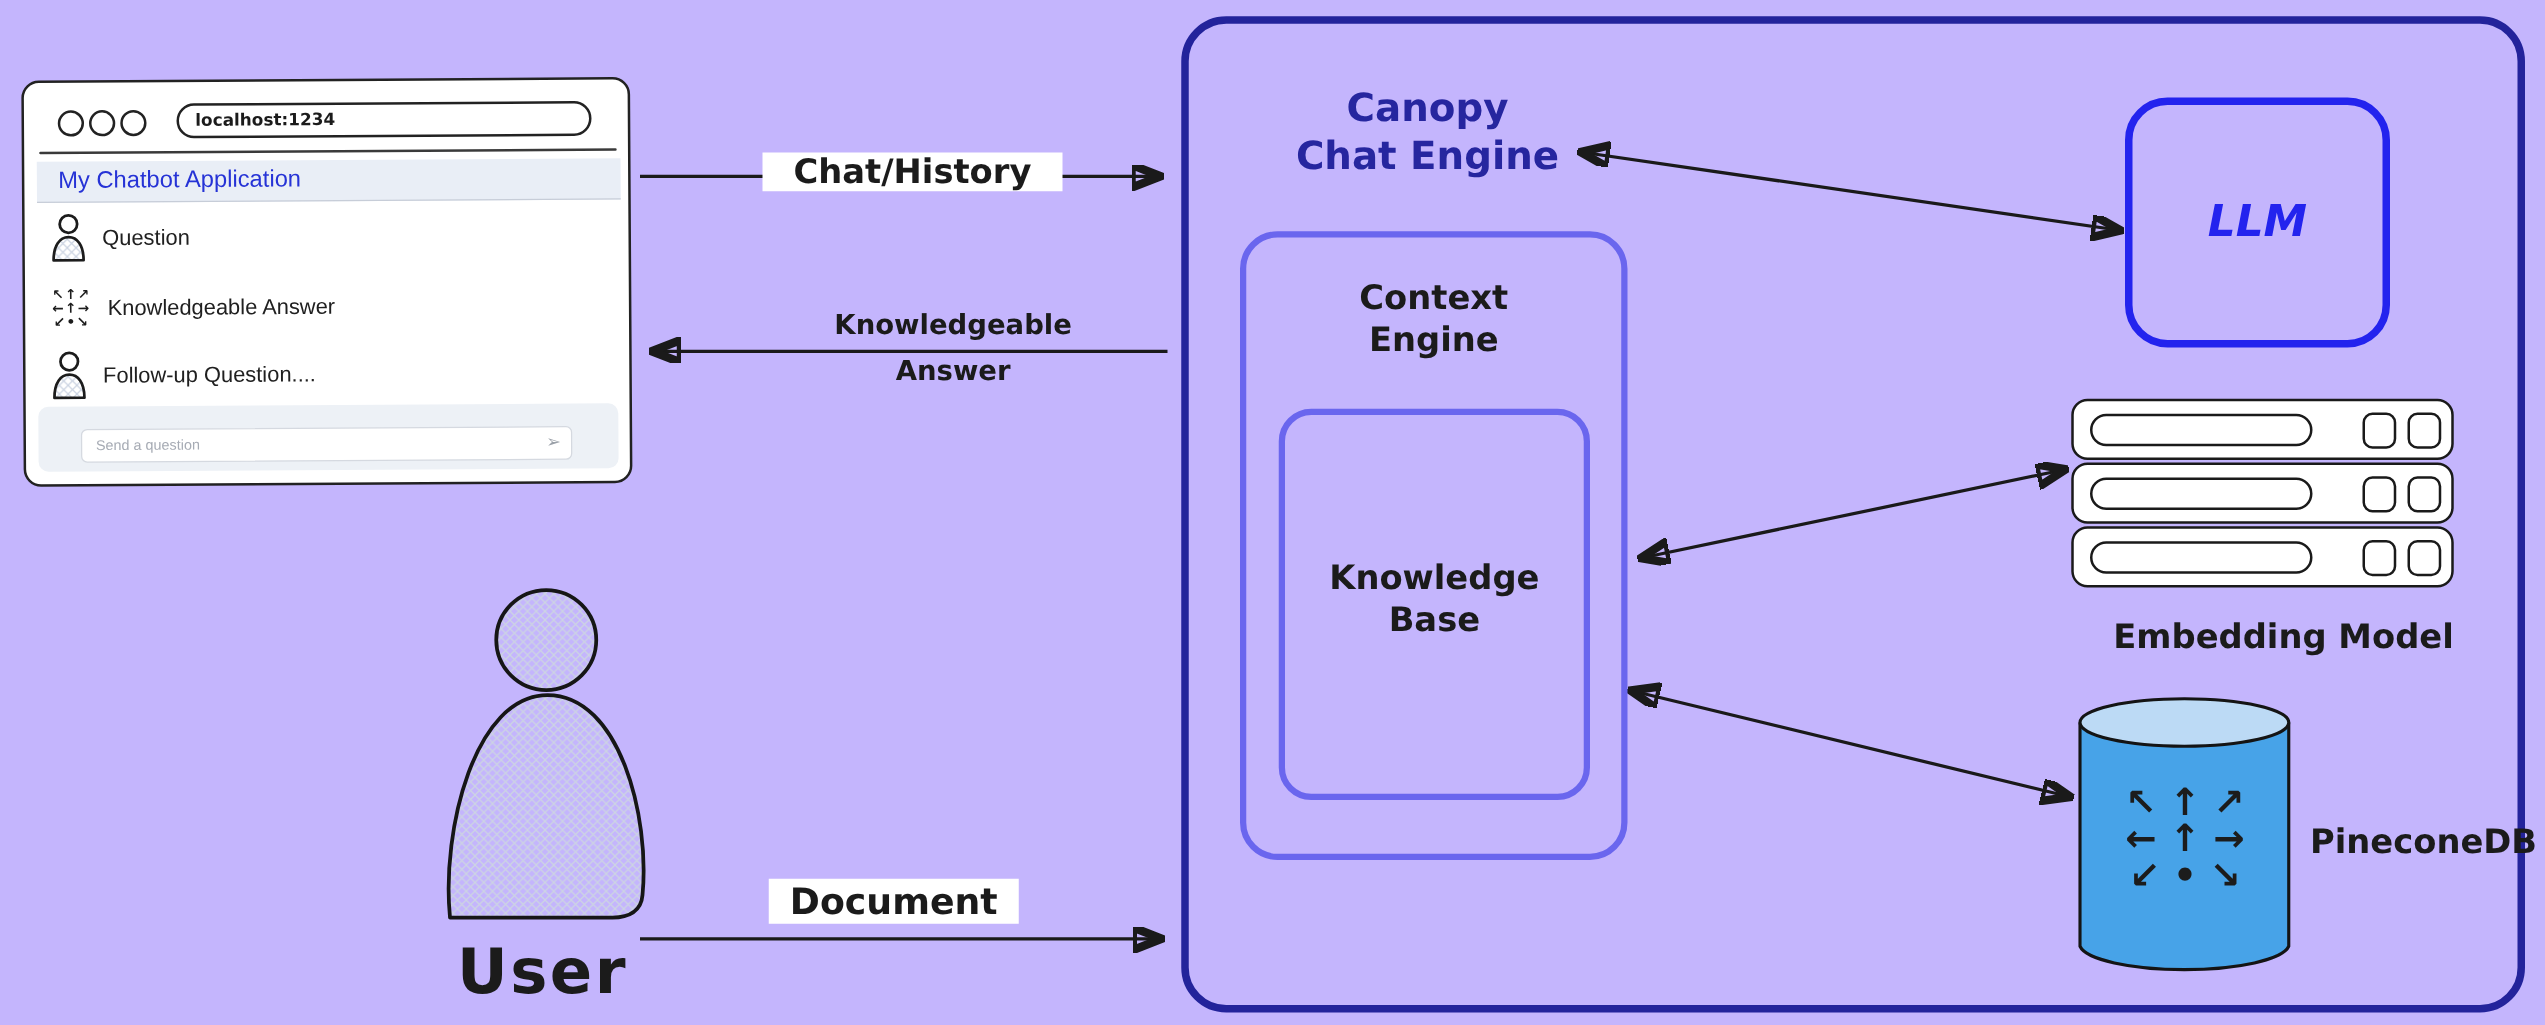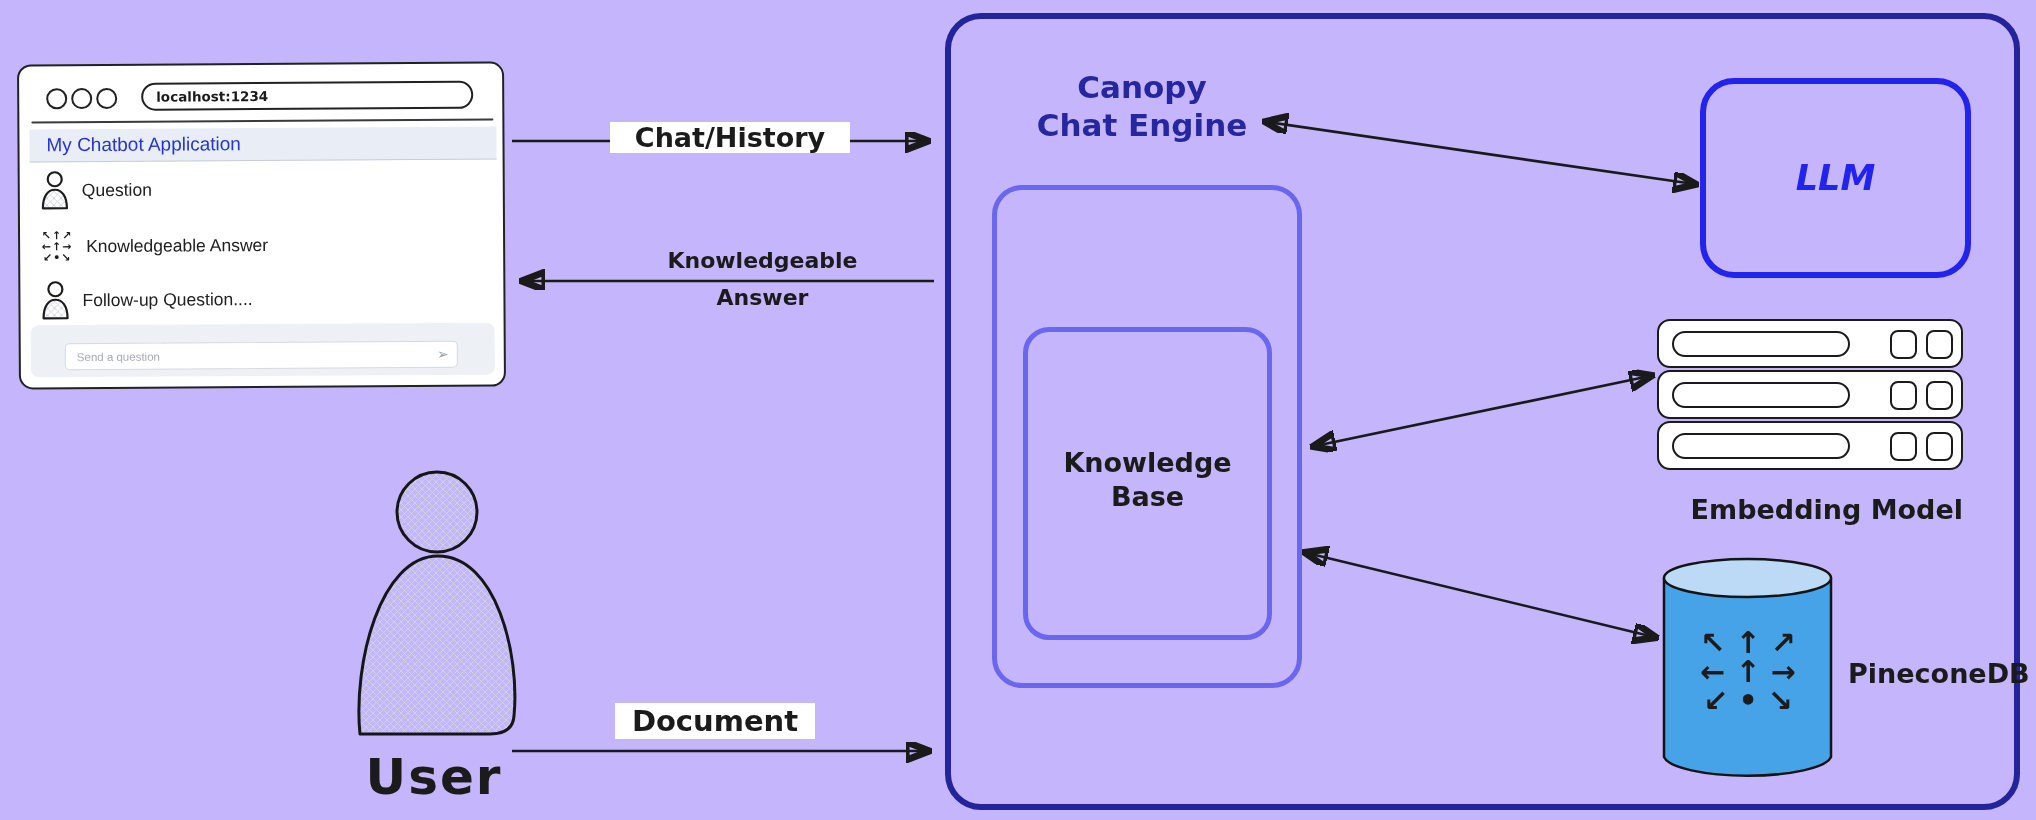--- a/index.html
+++ b/index.html
@@ -56,21 +56,21 @@
   .canopy-title { position:absolute; left:992px; top:68px; width:300px; text-align:center;
                   color:#26269f; font-size:31px; font-weight:700; line-height:38px; }
   .context-box { position:absolute; left:992px; top:185px; width:310px; height:503px;
                  border:5px solid #6a66ee; border-radius:30px; }
   .ce-label { position:absolute; left:992px; top:222px; width:310px; text-align:center;
               font-size:27px; line-height:34px; }
   .kb-box { position:absolute; left:1023px; top:327px; width:249px; height:313px;
             border:5px solid #6a66ee; border-radius:26px; }
   .kb-label { position:absolute; left:1023px; top:446px; width:249px; text-align:center;
               font-size:27px; line-height:34px; }
-  .llm-box { position:absolute; left:1700px; top:78px; width:271px; height:200px;
+  .llm-box { position:absolute; left:1700px; top:78px; width:212px; height:200px;
              border:6px solid #2323ee; border-radius:34px; display:flex; align-items:center; justify-content:center; }
   .llm-box .label { color:#2323ee; font-size:35px; font-style:italic; font-weight:600;
                     font-family:"DejaVu Sans", sans-serif; }
 
   
   .rack { position:absolute; left:1657px; top:319px; width:306px; }
   .rack-row { position:relative; width:306px; height:49px; border:2.5px solid #1a1a1a; border-radius:13px;
               background:#fff; margin-bottom:2px; }
   .rack-slot { position:absolute; left:13px; top:10px; width:178px; height:26px;
                border:2px solid #1a1a1a; border-radius:13px; }
@@ -165,20 +165,24 @@
     <div>Document</div>
   </div>
 
   <div class="outer-box"></div>
   <div class="canopy-title hand">
     <div>Canopy</div>
     <div>Chat Engine</div>
   </div>
 
   <div class="context-box"></div>
+  <div class="ce-label hand">
+    <div>Context</div>
+    <div>Engine</div>
+  </div>
 
   <div class="kb-box"></div>
   <div class="kb-label hand">
     <div>Knowledge</div>
     <div>Base</div>
   </div>
 
   <div class="llm-box">
     <span class="label">LLM</span>
   </div>

